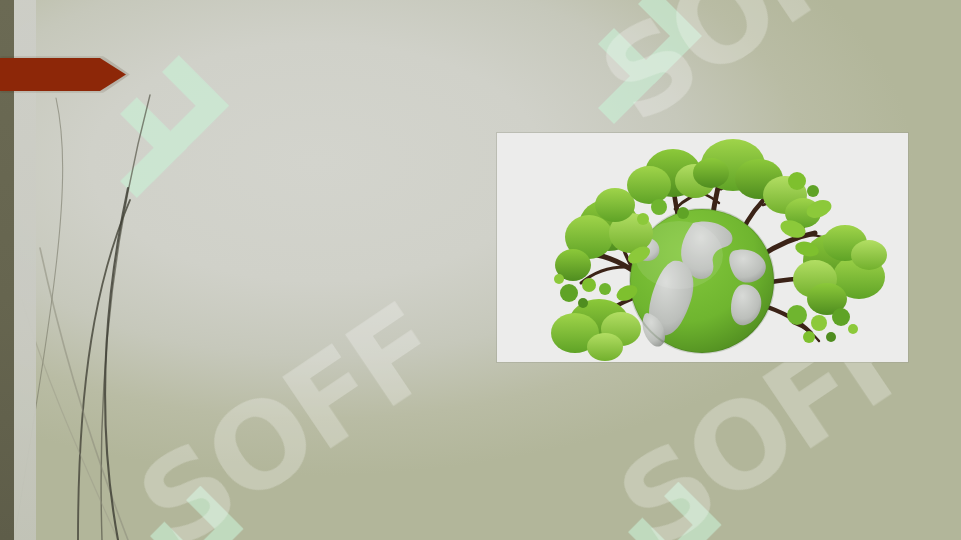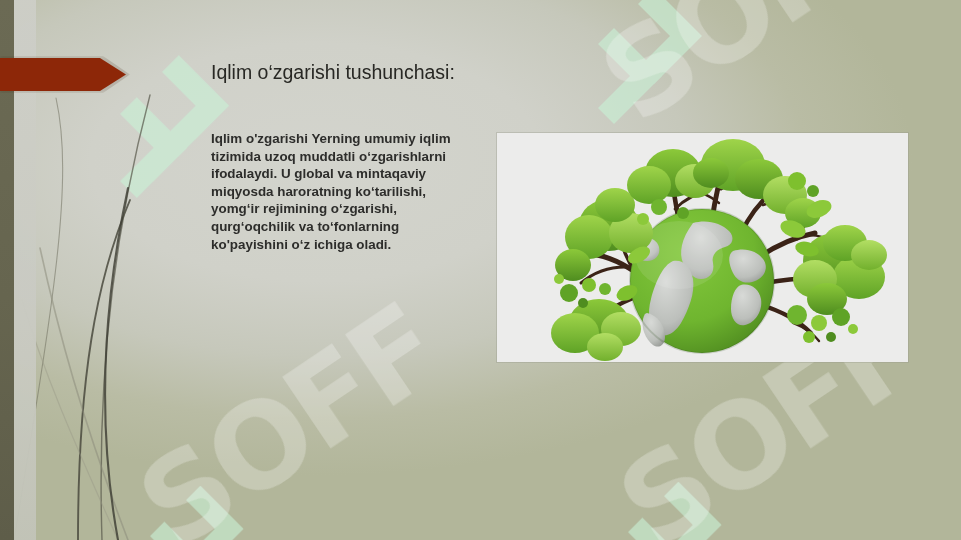--- a/index.html
+++ b/index.html
@@ -117,22 +117,20 @@
       <path d="M128,188 C 104,300 96,420 118,540" stroke="#3e3e34" stroke-width="2.1" opacity=".82"></path>
     </g>
   </svg>
 
   <div class="edge-light"></div>
   <div class="edge-dark"></div>
 
   <div class="red-arrow-shadow"></div>
   <div class="red-arrow"></div>
 
-  <div class="title">Iqlim o‘zgarishi tushunchasi:</div>
-  <div class="body-text">Iqlim o'zgarishi Yerning umumiy iqlim tizimida uzoq muddatli o‘zgarishlarni ifodalaydi. U global va mintaqaviy miqyosda haroratning ko‘tarilishi, yomg‘ir rejimining o‘zgarishi, qurg‘oqchilik va to‘fonlarning ko'payishini o‘z ichiga oladi.</div>
 
   <div class="pic">
     <svg viewBox="0 0 411 229">
       <defs>
         <radialGradient id="globeG" cx="38%" cy="30%" r="78%">
           <stop offset="0%" stop-color="#84c93d"></stop>
           <stop offset="62%" stop-color="#6fb52f"></stop>
           <stop offset="100%" stop-color="#4e8a1f"></stop>
         </radialGradient>
         <radialGradient id="landG" cx="38%" cy="28%" r="80%">

